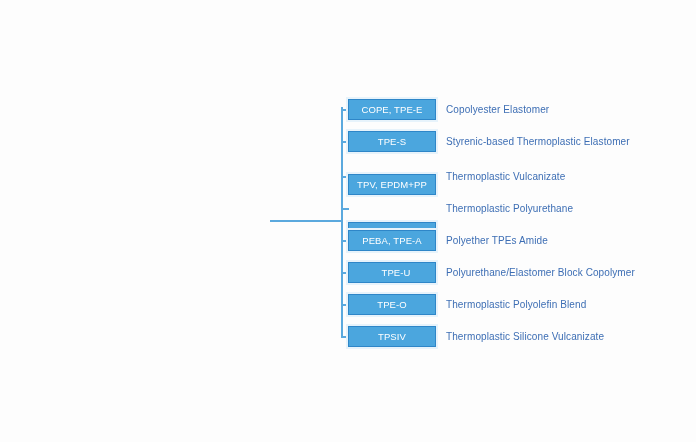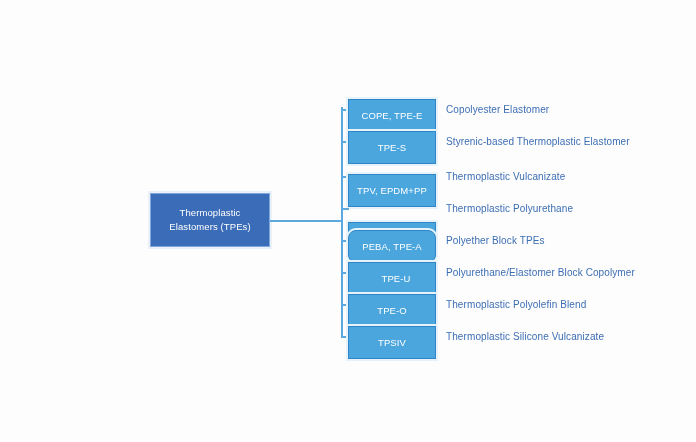--- a/index.html
+++ b/index.html
@@ -62,21 +62,21 @@
     left: 341px;
     width: 8px;
     height: 2px;
   }
 
   
   .child-node {
     position: absolute;
     left: 348px;
     width: 88px;
-    height: 33px;
+    height: 21px;
     background: #4BA6DE;
     border: 1px solid #2E86C8;
     box-shadow: 0 0 0 2px #E7F3FB;
     box-sizing: border-box;
     display: flex;
     align-items: center;
     justify-content: center;
     color: #ffffff;
     font-size: 9.5px;
     letter-spacing: 0.1px;
@@ -94,24 +94,20 @@
     font-size: 10px;
     letter-spacing: 0.1px;
     white-space: nowrap;
   }
 </style>
 </head>
 <body>
 
 <div id="canvas">
 
-  <div class="parent-node">
-    <span>Thermoplastic</span>
-    <span>Elastomers (TPEs)</span>
-  </div>
 
   <div class="conn conn-h-main"></div>
 
   <div class="conn conn-trunk"></div>
 
   <div id="children-layer">
       <div class="conn conn-stub" style="top: 109px;"></div>
       <div class="child-node" style="top: 99px;">
         <span>COPE, TPE-E</span>
       </div>
@@ -125,24 +121,24 @@
       <div class="child-node" style="top: 166px; margin-top: 8px;">
         <span>TPV, EPDM+PP</span>
       </div>
       <div class="desc-label" style="top: 166px;">Thermoplastic Vulcanizate</div>
       <div class="conn conn-stub" style="top: 208px;"></div>
       <div class="child-node" style="top: 198px; margin-top: 24px;">
         <span>TPU, PUR</span>
       </div>
       <div class="desc-label" style="top: 198px;">Thermoplastic Polyurethane</div>
       <div class="conn conn-stub" style="top: 240px;"></div>
-      <div class="child-node" style="top: 230px; border-radius: 8px;">
+      <div class="child-node" style="top: 230px;">
         <span>PEBA, TPE-A</span>
       </div>
-      <div class="desc-label" style="top: 230px;">Polyether Block TPEs</div>
+      <div class="desc-label" style="top: 230px;">Polyether TPEs Amide</div>
       <div class="conn conn-stub" style="top: 272px;"></div>
       <div class="child-node" style="top: 262px; padding-left: 8px;">
         <span>TPE-U</span>
       </div>
       <div class="desc-label" style="top: 262px;">Polyurethane/Elastomer Block Copolymer</div>
       <div class="conn conn-stub" style="top: 304px;"></div>
       <div class="child-node" style="top: 294px;">
         <span>TPE-O</span>
       </div>
       <div class="desc-label" style="top: 294px;">Thermoplastic Polyolefin Blend</div>

